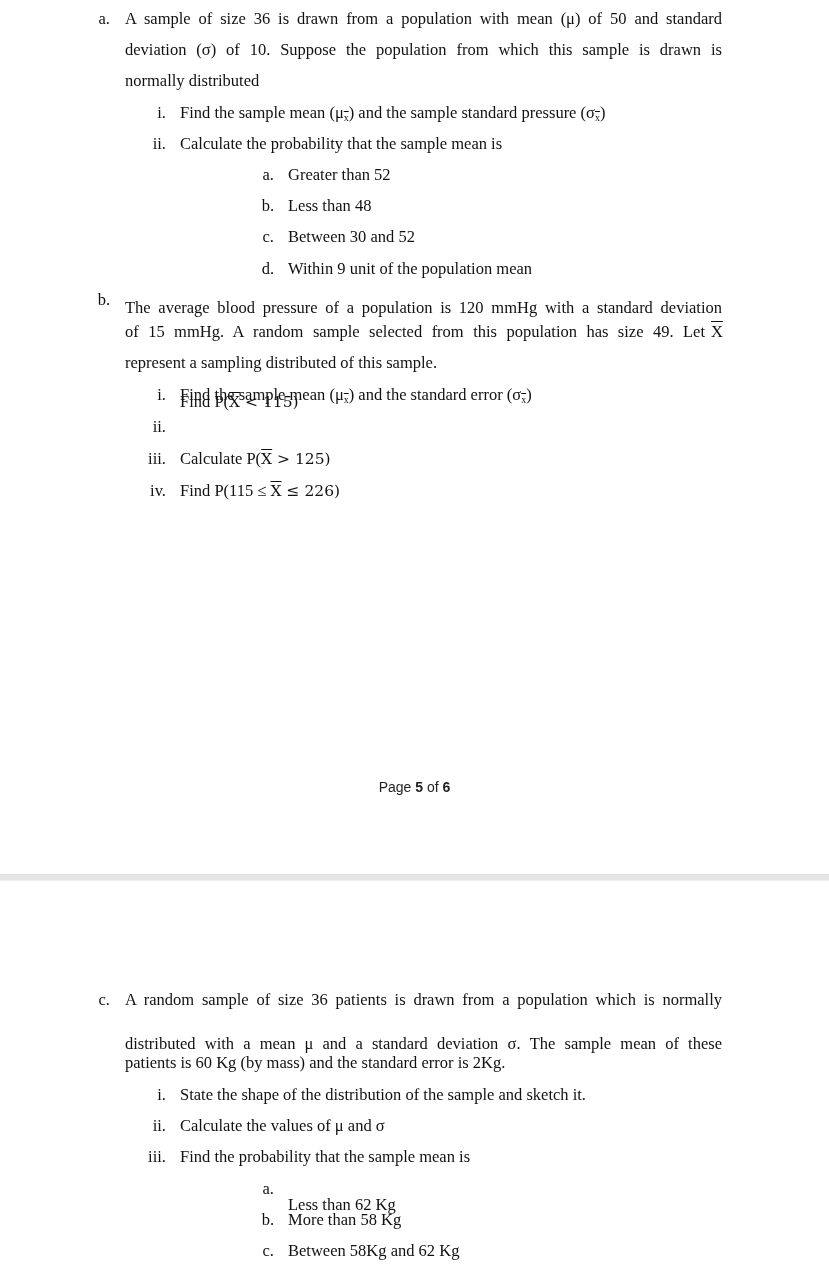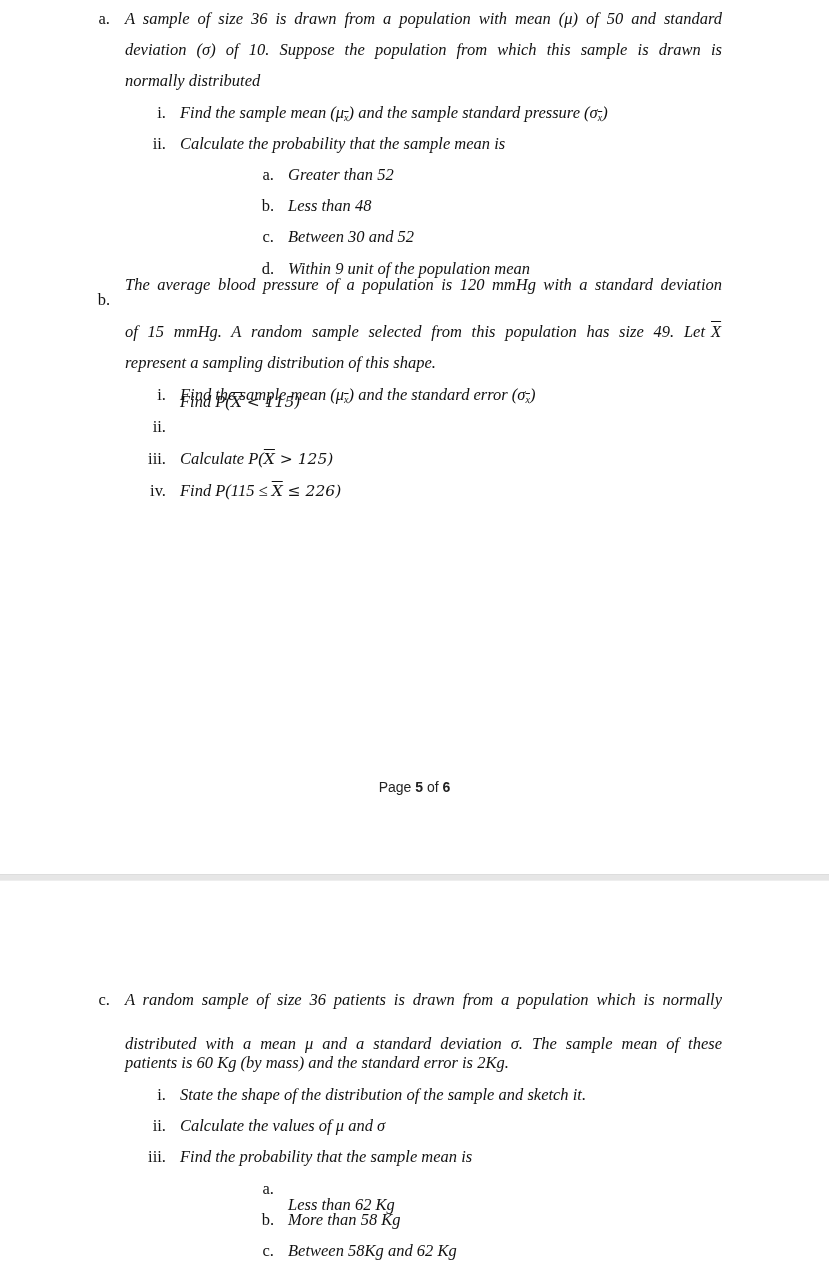--- a/index.html
+++ b/index.html
@@ -10,21 +10,21 @@
   }
   .page { position: absolute; left: 0; width: 829px; background: #ffffff; }
   .page1 { top: 0; height: 874px; }
   .page2 { top: 881px; height: 387px; }
   .separator {
     position: absolute; left: 0; top: 874px; width: 829px; height: 7px;
     background: #e6e6e6; border-top: 1px solid #dddddd; border-bottom: 1px solid #eeeeee;
     box-sizing: border-box;
   }
   .line {
-    position: absolute; font-size: 16.5px; line-height: 20px; white-space: nowrap; font-style: italic;
+    position: absolute; font-size: 16.5px; line-height: 20px; white-space: nowrap;
   }
   .para-line { left: 125px; width: 597px; text-align: justify; text-align-last: justify; }
   .para-last { text-align-last: left; }
   .marker { position: absolute; text-align: right; font-size: 16.5px; line-height: 20px; }
   .m1 { left: 78px; width: 32px; }
   .m2 { left: 130px; width: 36px; }
   .m3 { left: 240px; width: 34px; }
   .t2 { left: 180px; }
   .t3 { left: 288px; }
   .xbar {
@@ -62,24 +62,24 @@
     <span class="marker m3" style="top:196px">b.</span>
     <div class="line t3" style="top:196px">Less than 48</div>
     <span class="marker m3" style="top:227px">c.</span>
     <div class="line t3" style="top:227px">Between 30 and 52</div>
     <span class="marker m3" style="top:259px">d.</span>
     <div class="line t3" style="top:259px">Within 9 unit of the population mean</div>
   </div>
 
   <div>
     <span class="marker m1" style="top:290px">b.</span>
-    <div class="line para-line" style="top:275px">The average blood pressure of a population is 120 mmHg with a standard deviation</div>
+    <div class="line para-line" style="top:298px">The average blood pressure of a population is 120 mmHg with a standard deviation</div>
     <div class="line para-line" style="top:322px; width:580px">of 15 mmHg. A random sample selected from this population has size 49. Let</div>
     <span class="line xbar" style="top:322px; left:711px">X</span>
-    <div class="line para-line para-last" style="top:353px">represent a sampling distribution of this shape.</div>
+    <div class="line para-line para-last" style="top:353px">represent a sampling distributed of this sample.</div>
 
     <span class="marker m2" style="top:385px">i.</span>
     <div class="line t2" style="top:385px">
       <span>Find the sample mean (μ</span><span class="sub xbar">x</span><span>) and the standard error (σ</span><span class="sub xbar">x</span><span>)</span>
     </div>
 
     <span class="marker m2" style="top:417px">ii.</span>
     <div class="line t2" style="top:392px">
       <span>Find P(</span><span class="xbar math">X</span><span class="math"> &lt; 115)</span>
     </div>

